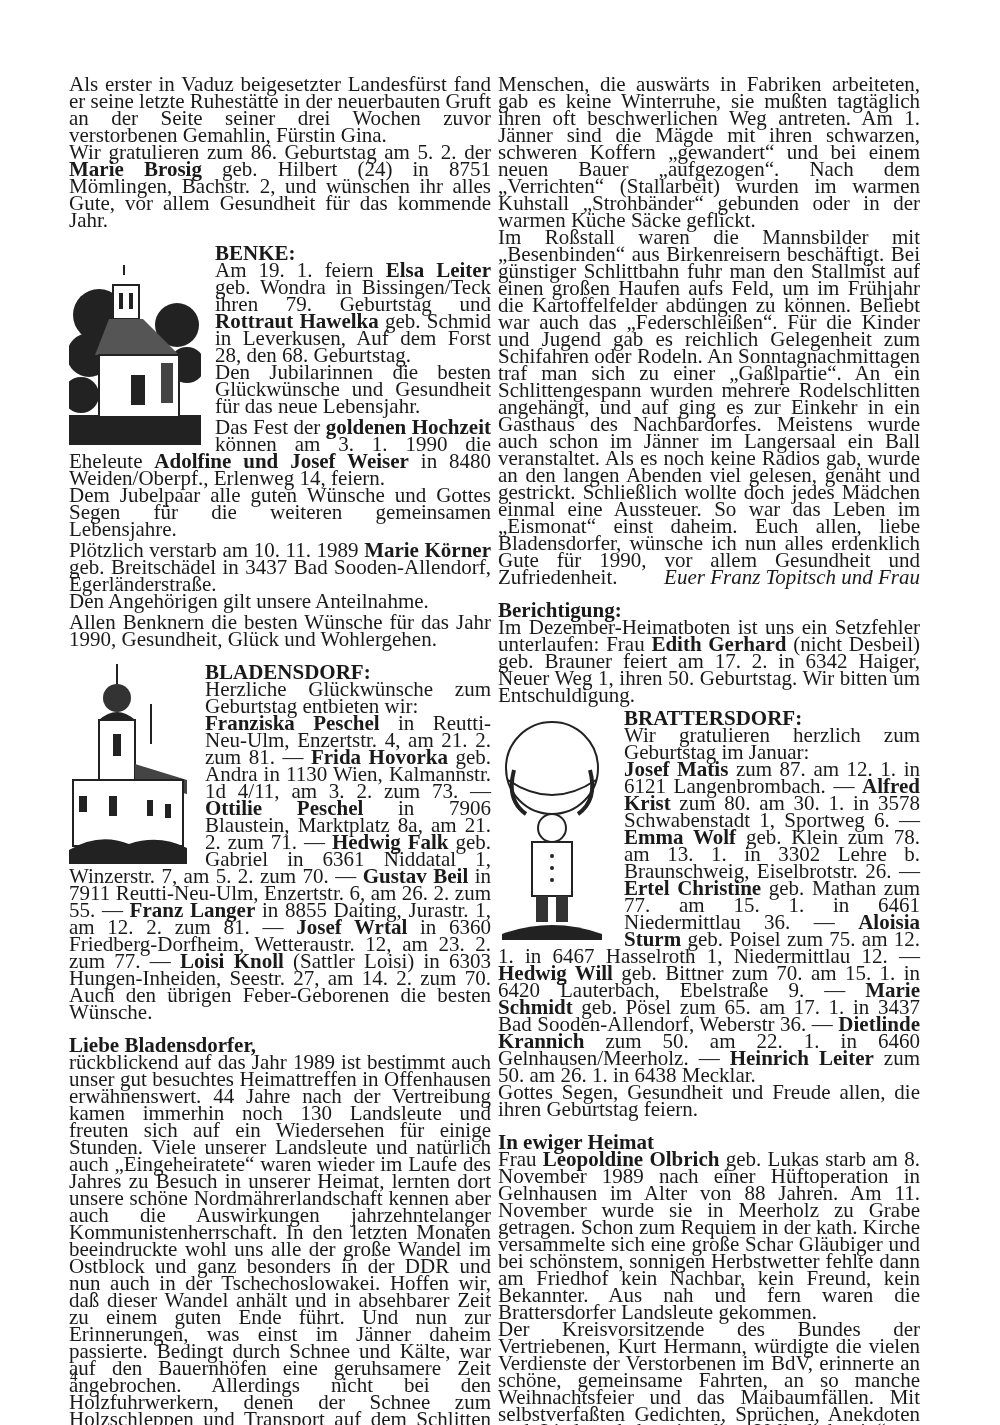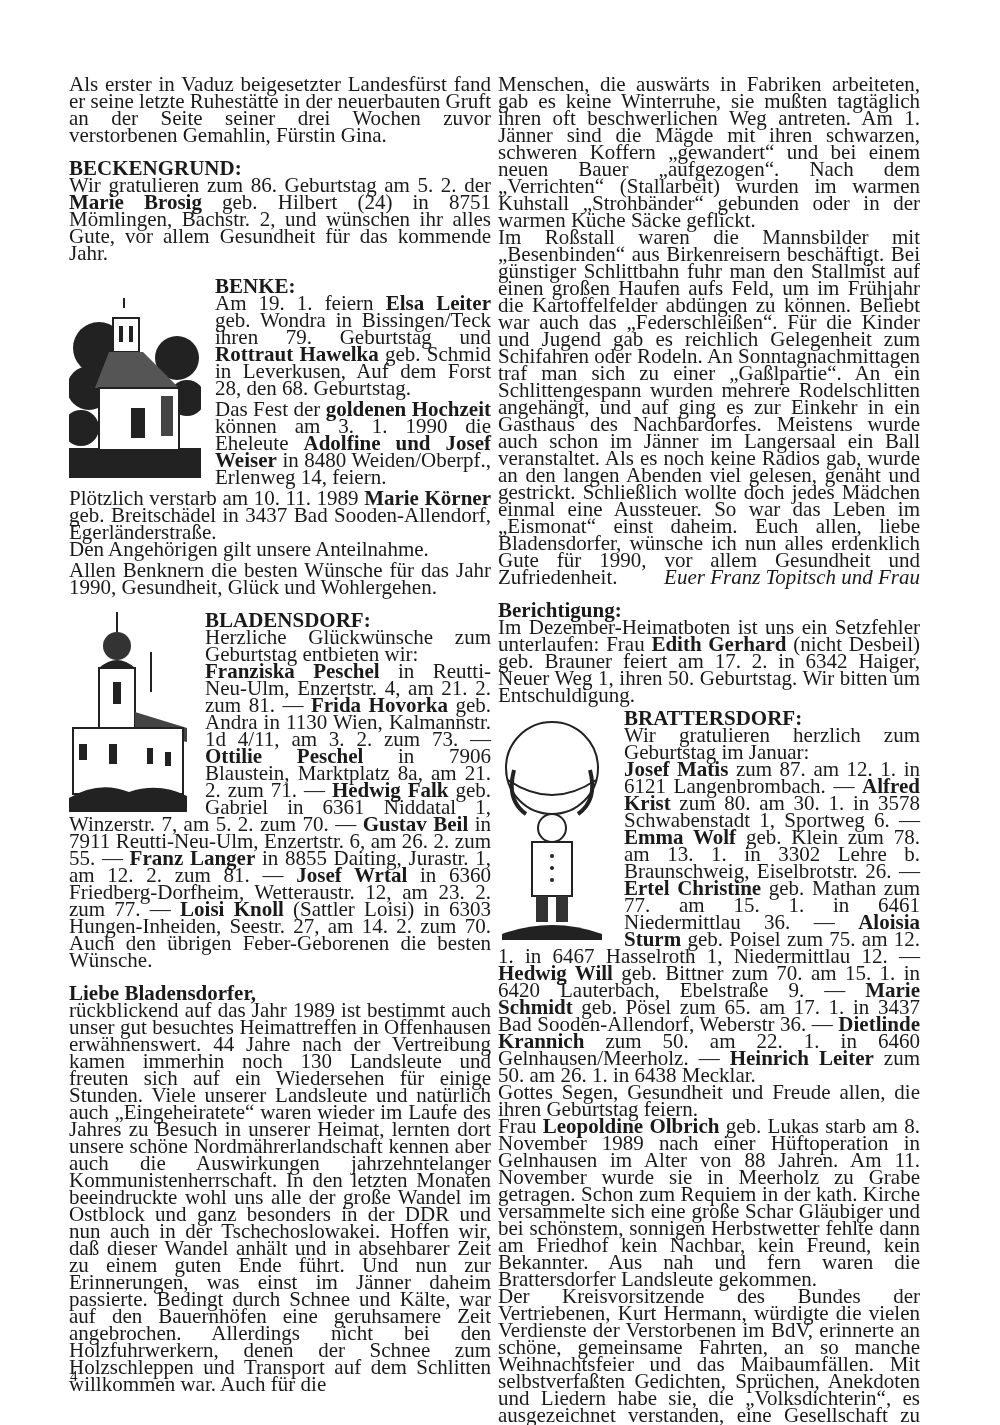--- a/index.html
+++ b/index.html
@@ -21,21 +21,20 @@
   .pageno { position: absolute; left: 70px; top: 1368px; font-size: 15px; }
 </style>
 </head>
 <body>
 
 <div class="col col-left">
 
   <p>Als erster in Vaduz beigesetzter Landesfürst fand er seine letzte Ruhestätte in der neuerbauten Gruft an der Seite seiner drei Wochen zuvor verstorbenen Gemahlin, Fürstin Gina.</p>
   <div class="clear"></div>
 
-  <p class="h gap-lg">BECKENGRUND:</p>
   <p><span>Wir gratulieren zum 86. Geburtstag am 5. 2. der </span><b>Marie Brosig</b><span> geb. Hilbert (24) in 8751 Mömlingen, Bachstr. 2, und wünschen ihr alles Gute, vor allem Gesundheit für das kommende Jahr.</span></p>
 
   <div class="gap-lg">
     <div class="fig" style="margin-top:0px;">
       <svg width="132" height="200" viewBox="0 0 132 200">
         <rect x="0" y="0" width="132" height="200" fill="#fff"></rect>
         <g fill="#222">
           <circle cx="30" cy="70" r="26"></circle>
             <circle cx="20" cy="110" r="22"></circle>
             <circle cx="108" cy="80" r="22"></circle>
@@ -48,21 +47,23 @@
         <rect x="50" y="48" width="4" height="16" fill="#222"></rect>
           <rect x="60" y="48" width="4" height="16" fill="#222"></rect>
         <polygon points="40,74 74,74 110,110 26,110" fill="#555"></polygon>
         <rect x="30" y="110" width="80" height="62" fill="#fff" stroke="#222" stroke-width="2"></rect>
         <rect x="62" y="130" width="14" height="30" fill="#222"></rect>
         <rect x="92" y="118" width="12" height="40" fill="#444"></rect>
       </svg>
     </div>
     <p class="h">BENKE:</p>
     <p><span>Am 19. 1. feiern </span><b>Elsa Leiter</b><span> geb. Wondra in Bissingen/Teck ihren 79. Geburtstag und </span><b>Rottraut Hawelka</b><span> geb. Schmid in Leverkusen, Auf dem Forst 28, den 68. Geburtstag.</span></p>
+    <p>Den Jubilarinnen die besten Glückwünsche und Gesundheit für das neue Lebensjahr.</p>
     <p class="gap"><span>Das Fest der </span><b>goldenen Hochzeit</b><span> können am 3. 1. 1990 die Eheleute </span><b>Adolfine und Josef Weiser</b><span> in 8480 Weiden/Oberpf., Erlenweg 14, feiern.</span></p>
+    <p>Dem Jubelpaar alle guten Wünsche und Gottes Segen für die weiteren gemeinsamen Lebensjahre.</p>
     <p class="gap"><span>Plötzlich verstarb am 10. 11. 1989 </span><b>Marie Körner</b><span> geb. Breitschädel in 3437 Bad Sooden-Allendorf, Egerländerstraße.</span></p>
     <p>Den Angehörigen gilt unsere Anteilnahme.</p>
     <p class="gap">Allen Benknern die besten Wünsche für das Jahr 1990, Gesundheit, Glück und Wohlergehen.</p>
   </div>
 
   <div class="gap-lg">
     <div class="fig">
       <svg width="122" height="200" viewBox="0 0 122 200">
         <rect width="122" height="200" fill="#fff"></rect>
         <line x1="48" y1="0" x2="48" y2="20" stroke="#222" stroke-width="2"></line>
@@ -117,18 +118,19 @@
           <rect x="58" y="186" width="12" height="26" fill="#333"></rect>
         <path d="M4 224 Q54 206 104 224 L104 230 L4 230 Z" fill="#222"></path>
       </svg>
     </div>
     <p class="h">BRATTERSDORF:</p>
     <p>Wir gratulieren herzlich zum Geburtstag im Januar:</p>
     <p><b>Josef Matis</b><span> zum 87. am 12. 1. in 6121 Langenbrombach. — </span><b>Alfred Krist</b><span> zum 80. am 30. 1. in 3578 Schwabenstadt 1, Sportweg 6. — </span><b>Emma Wolf</b><span> geb. Klein zum 78. am 13. 1. in 3302 Lehre b. Braunschweig, Eiselbrotstr. 26. — </span><b>Ertel Christine</b><span> geb. Mathan zum 77. am 15. 1. in 6461 Niedermittlau 36. — </span><b>Aloisia Sturm</b><span> geb. Poisel zum 75. am 12. 1. in 6467 Hasselroth 1, Niedermittlau 12. — </span><b>Hedwig Will</b><span> geb. Bittner zum 70. am 15. 1. in 6420 Lauterbach, Ebelstraße 9. — </span><b>Marie Schmidt</b><span> geb. Pösel zum 65. am 17. 1. in 3437 Bad Sooden-Allendorf, Weberstr 36. — </span><b>Dietlinde Krannich</b><span> zum 50. am 22. 1. in 6460 Gelnhausen/Meerholz. — </span><b>Heinrich Leiter</b><span> zum 50. am 26. 1. in 6438 Mecklar.</span></p>
     <p>Gottes Segen, Gesundheit und Freude allen, die ihren Geburtstag feiern.</p>
   </div>
 
+  <p class="h gap-lg">In ewiger Heimat</p>
   <p><span>Frau </span><b>Leopoldine Olbrich</b><span> geb. Lukas starb am 8. November 1989 nach einer Hüftoperation in Gelnhausen im Alter von 88 Jahren. Am 11. November wurde sie in Meerholz zu Grabe getragen. Schon zum Requiem in der kath. Kirche versammelte sich eine große Schar Gläubiger und bei schönstem, sonnigen Herbstwetter fehlte dann am Friedhof kein Nachbar, kein Freund, kein Bekannter. Aus nah und fern waren die Brattersdorfer Landsleute gekommen.</span></p>
   <p>Der Kreisvorsitzende des Bundes der Vertriebenen, Kurt Hermann, würdigte die vielen Verdienste der Verstorbenen im BdV, erinnerte an schöne, gemeinsame Fahrten, an so manche Weihnachtsfeier und das Maibaumfällen. Mit selbstverfaßten Gedichten, Sprüchen, Anekdoten und Liedern habe sie, die „Volksdichterin“, es ausgezeichnet verstanden, eine Gesellschaft zu unterhalten.</p>
   <p>Das „Maibaumfällen“ der Heimatvertriebenen hat inzwischen einen festen Platz im Kulturleben von Meerholz eingenommen.</p>
 </div>
 
 <div class="pageno">4</div>
 
 </body></html>

